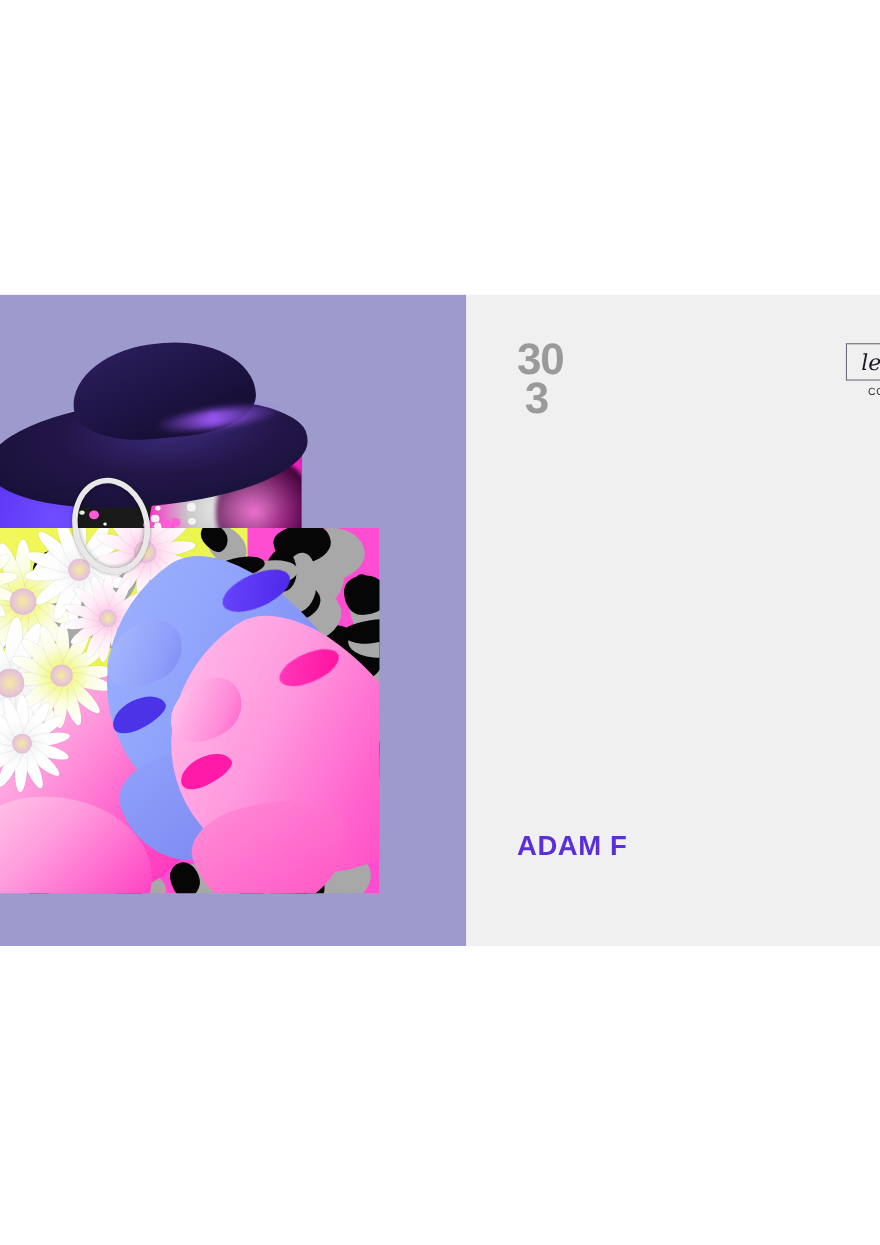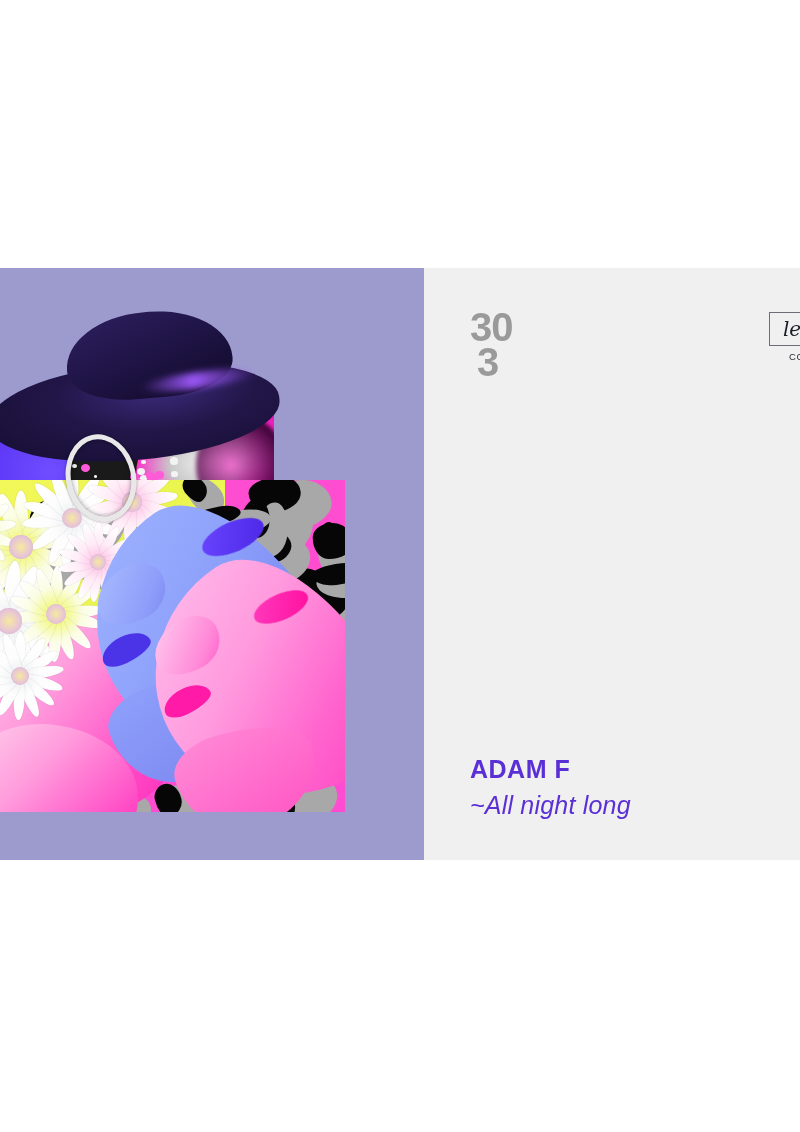--- a/index.html
+++ b/index.html
@@ -525,15 +525,14 @@
       <div class="logo-box">
         <span class="logo-le">le</span>
       </div>
       <div class="logo-sub">COCK</div>
     </div>
 
     <div class="headline">
     </div>
 
     <div class="artist">ADAM F</div>
-    <div class="tagline">~All night long</div>
   </div>
 </div>
 
 </body></html>

